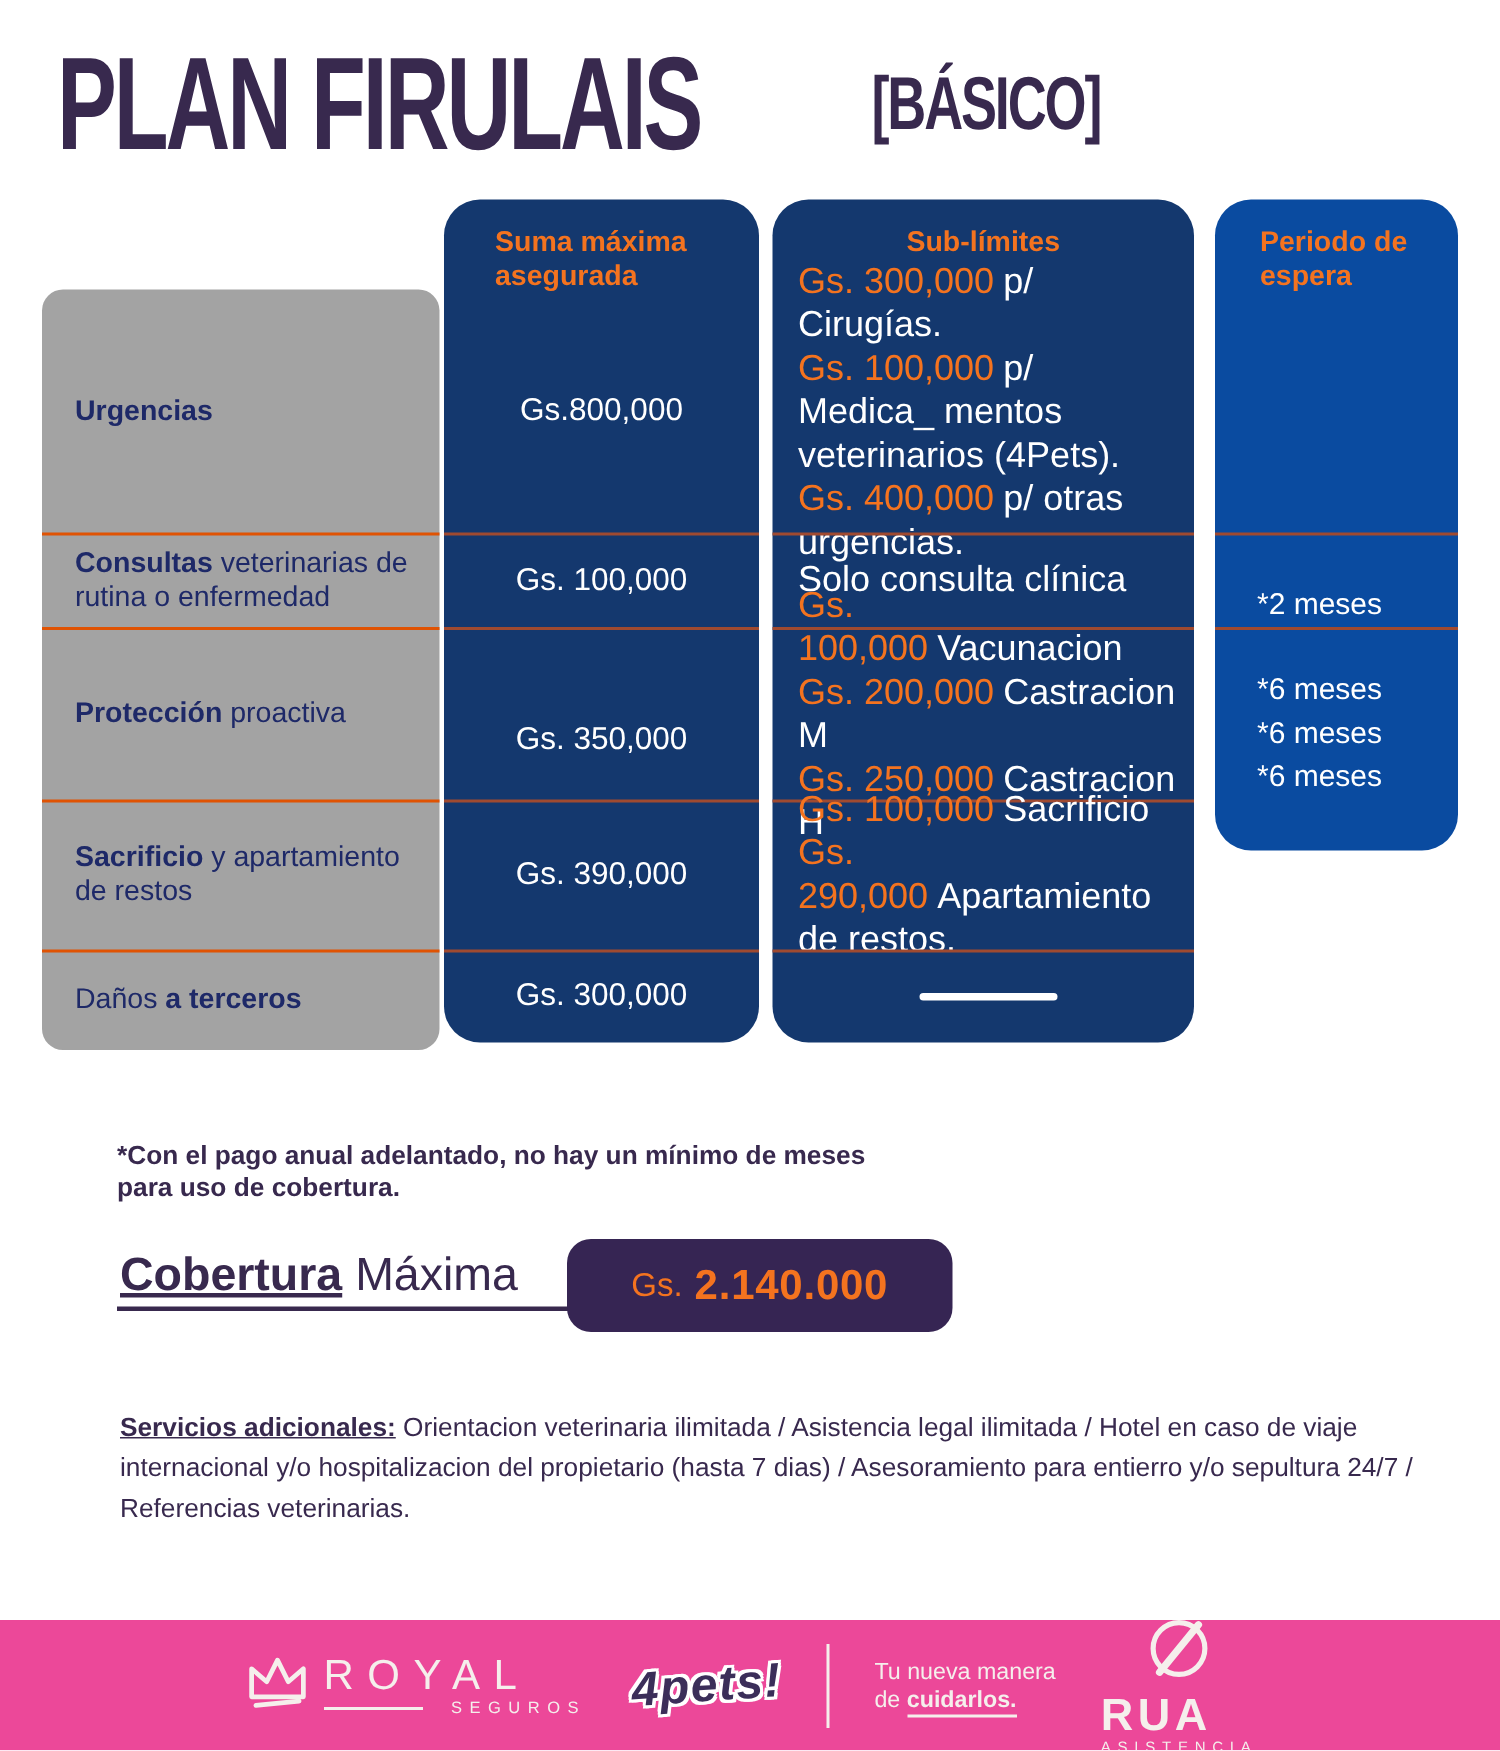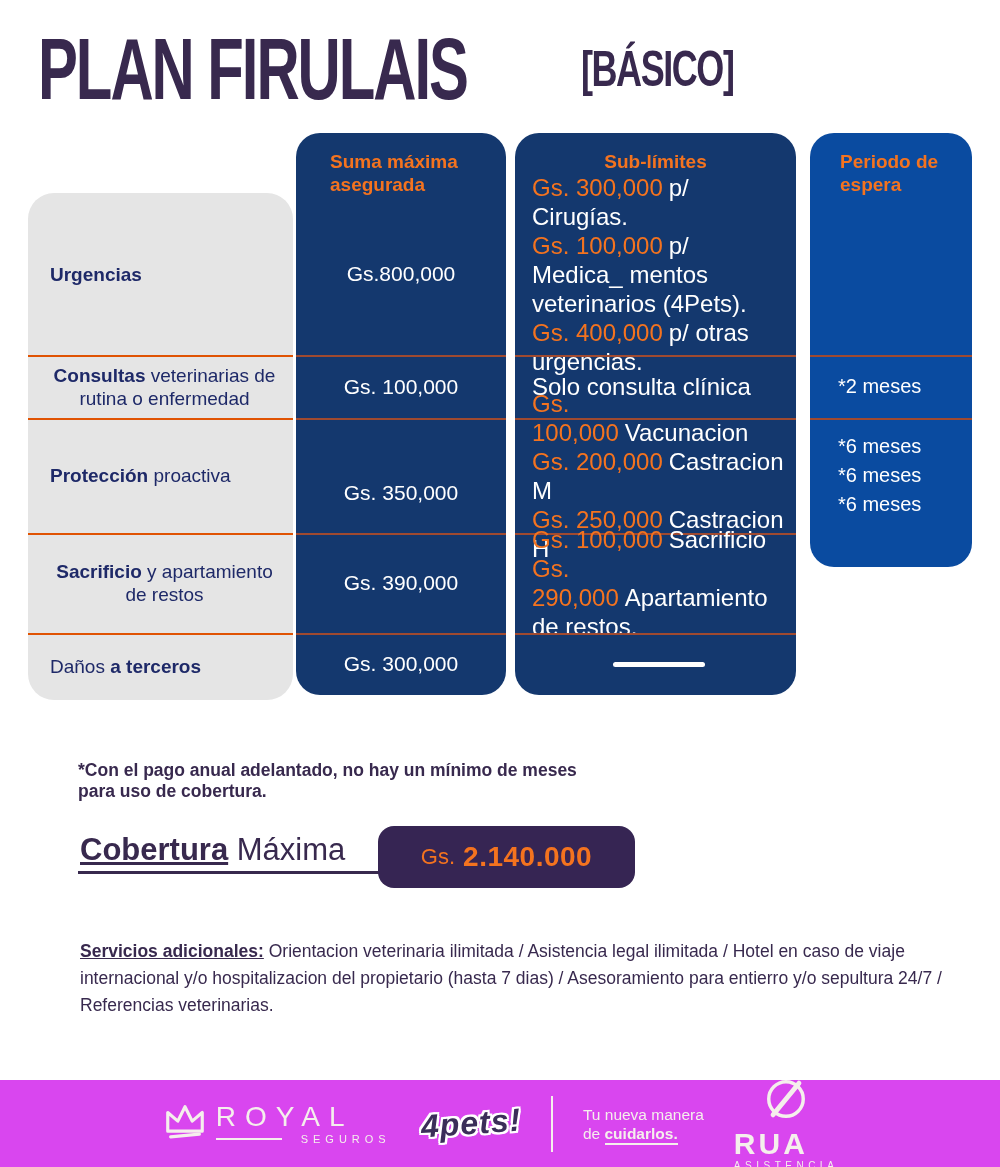--- a/index.html
+++ b/index.html
@@ -10,21 +10,21 @@
   
   .title-row { position:absolute; left:38px; top:30px; display:flex; align-items:flex-start; }
   .title-main { font-size:88px; font-weight:bold; color:#38294E; letter-spacing:-3px;
                 transform:scaleX(0.68); transform-origin:left top; white-space:nowrap; line-height:78px;}
   .title-tag  { font-size:50px; font-weight:bold; color:#38294E; letter-spacing:-2px;
                 transform:scaleX(0.72); transform-origin:left top; white-space:nowrap;
                 margin-left:-88px; margin-top:14px; line-height:50px;}
 
   
   .col { position:absolute; border-radius:24px; }
-  .col-labels { left:28px;  top:193px; width:265px; height:507px; background:#e5e5e5; border-radius:26px;text-align:center; }
+  .col-labels { left:28px;  top:193px; width:265px; height:507px; background:#a3a3a3; border-radius:14px; }
   .col-suma   { left:296px; top:133px; width:210px; height:562px; background:#14386E; }
   .col-sub    { left:515px; top:133px; width:281px; height:562px; background:#14386E; }
   .col-espera { left:810px; top:133px; width:162px; height:434px; background:#0A4BA0; }
 
   .col-header { position:absolute; top:0; left:0; right:0; height:60px; padding-top:17px;
                 color:#F4731F; font-weight:bold; font-size:19px; line-height:23px; }
   .col-suma .col-header   { padding-left:34px; text-align:left; }
   .col-sub .col-header    { text-align:center; }
   .col-espera .col-header { padding-left:30px; text-align:left; }
 
@@ -36,21 +36,21 @@
 
   .label-cell { padding-left:22px; padding-right:14px; color:#1E2968; font-size:19px; line-height:23px; }
   .label-cell b { font-weight:bold; }
 
   .suma-cell { justify-content:center; color:#ffffff; font-size:21px; }
 
   .sub-cell  { flex-direction:column; justify-content:center; padding-left:17px; padding-right:10px;
                color:#ffffff; font-size:24px; line-height:29px; }
   .subline .amt { color:#F4731F; margin-right:6px; }
 
-  .espera-cell { flex-direction:column; justify-content:center; padding-left:28px;
+  .espera-cell { flex-direction:column; justify-content:flex-end; padding-left:28px;
                  color:#ffffff; font-size:20px; line-height:29px; }
 
   .hdiv { position:absolute; height:2px; left:0; right:0; }
   .hdiv-orange { background:#E05303; }
   .hdiv-navy   { background:#A04A30; }
 
   .dash { width:92px; height:5px; background:#ffffff; border-radius:3px; margin:0 auto; }
 
   
   .note { position:absolute; left:78px; top:760px; width:500px;
@@ -64,21 +64,21 @@
                border-radius:16px; display:flex; align-items:center; justify-content:center; gap:8px; }
   .cob-currency { color:#F4731F; font-size:22px; }
   .cob-amount   { color:#F4731F; font-size:28px; font-weight:bold; letter-spacing:0.5px; }
 
   
   .servicios { position:absolute; left:80px; top:938px; width:880px;
                font-size:17.5px; color:#38294E; line-height:27px; }
   .servicios .lead { font-weight:bold; text-decoration:underline; }
 
   
-  .footer { position:absolute; left:0; top:1080px; width:1000px; height:87px; background:#d946ef;
+  .footer { position:absolute; left:0; top:1080px; width:1000px; height:87px; background:#ec4899;
             display:flex; align-items:center; justify-content:center; gap:30px; color:#F5EFEC; }
   .royal { display:flex; align-items:center; gap:8px; }
   .royal-text { display:flex; flex-direction:column; }
   .royal-name { font-size:28px; letter-spacing:9px; line-height:28px; }
   .royal-subrow { display:flex; align-items:center; gap:19px; margin-top:2px; }
   .royal-line { width:66px; height:2px; background:#F5EFEC; }
   .royal-sub { font-size:11px; letter-spacing:5px; }
 
   .fourpets { font-size:32px; font-weight:bold; font-style:italic; color:#3B2E59;
               transform:rotate(-4deg); letter-spacing:1px;

